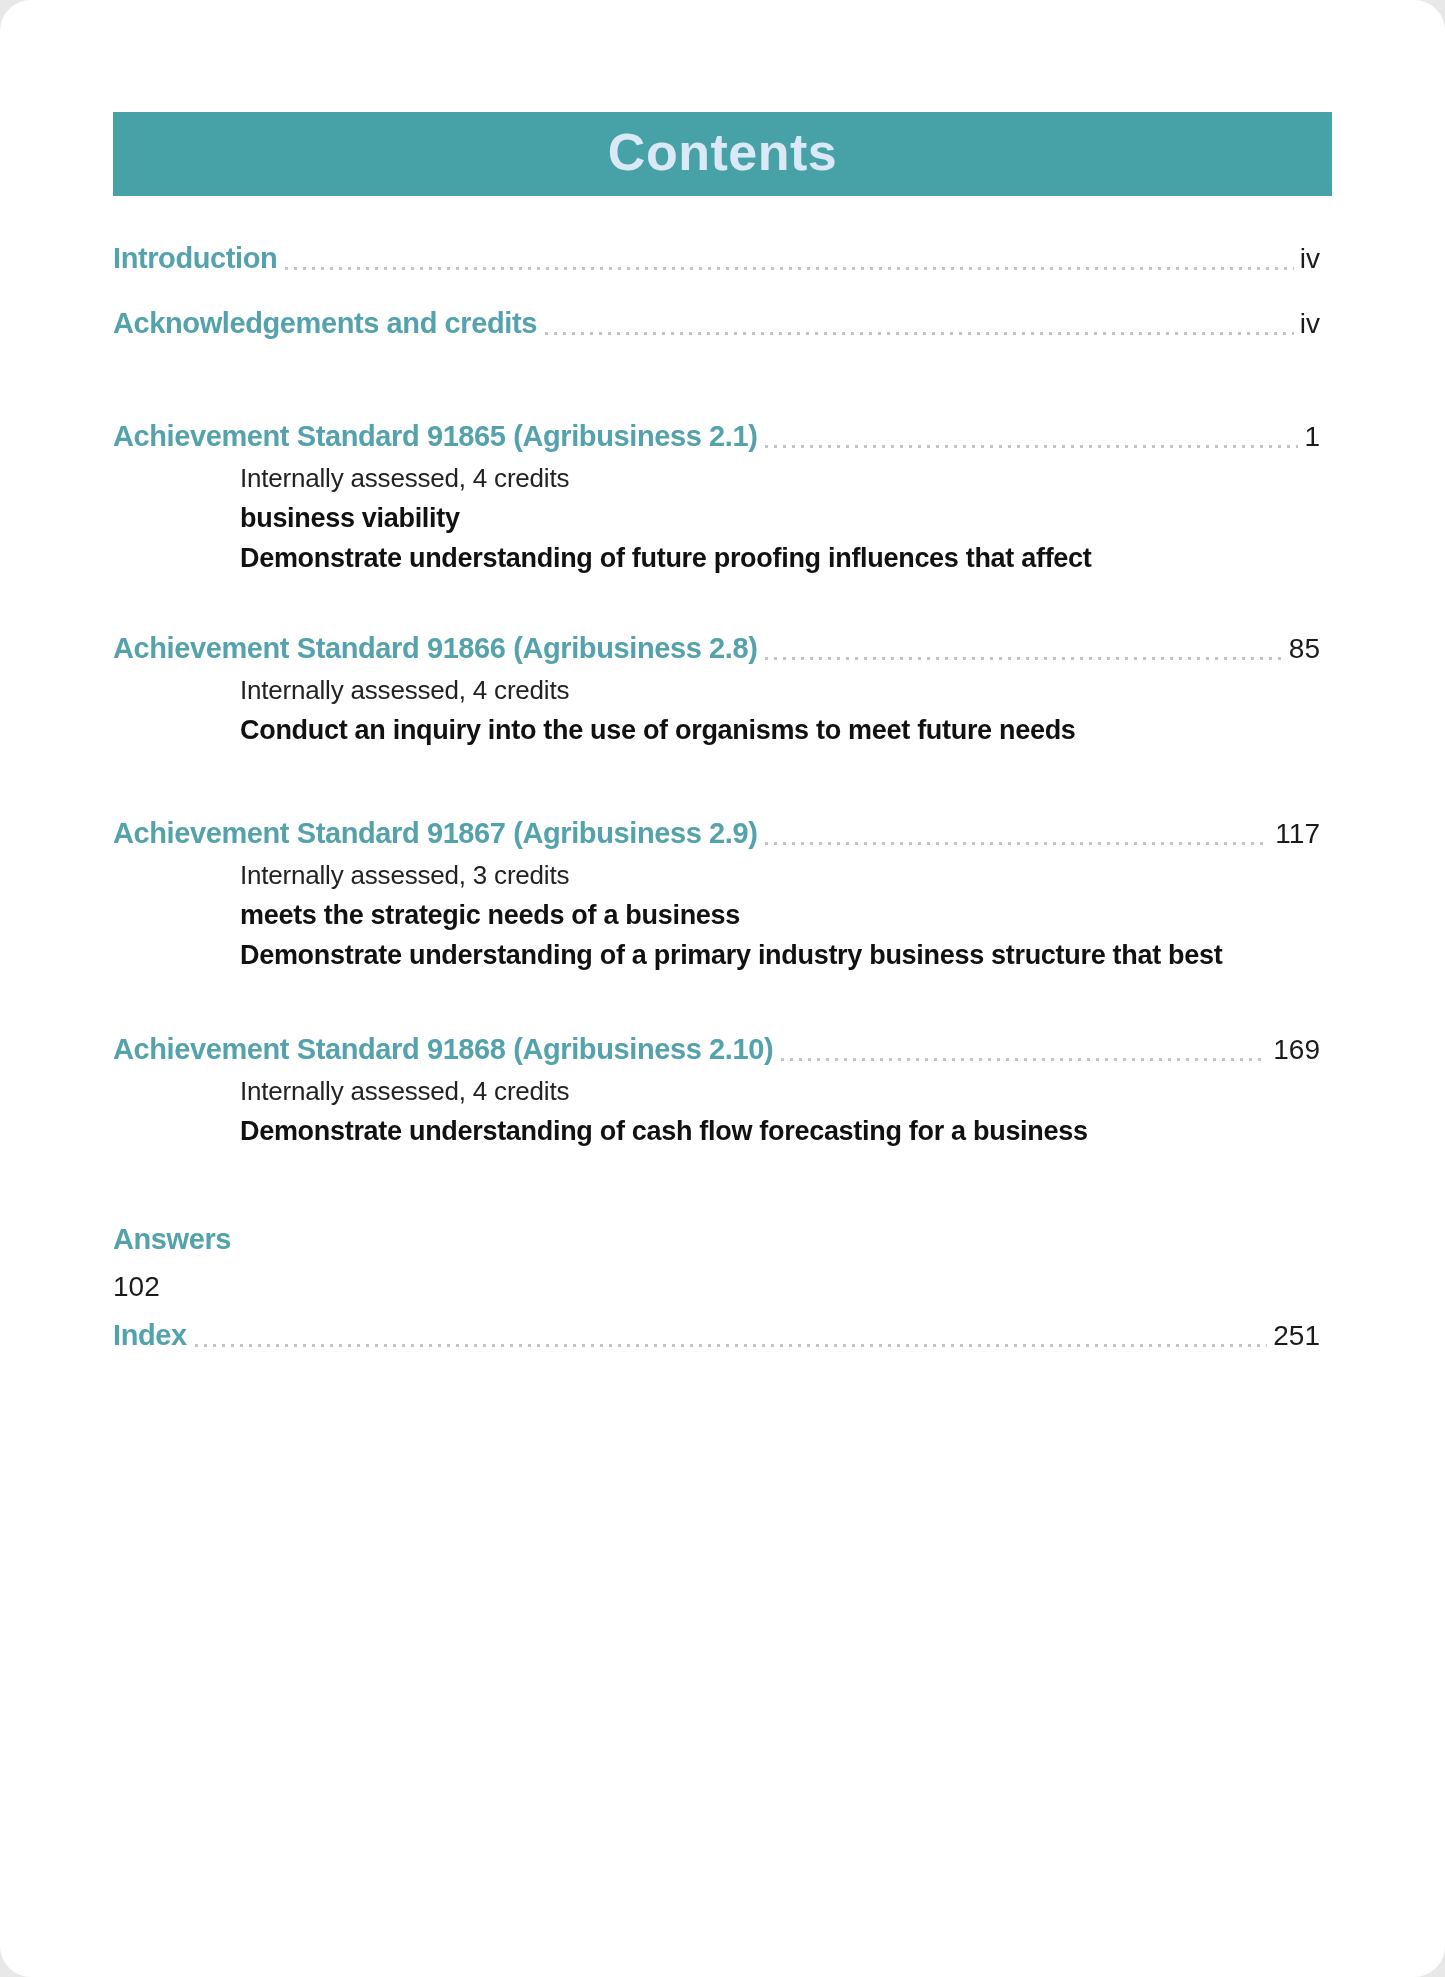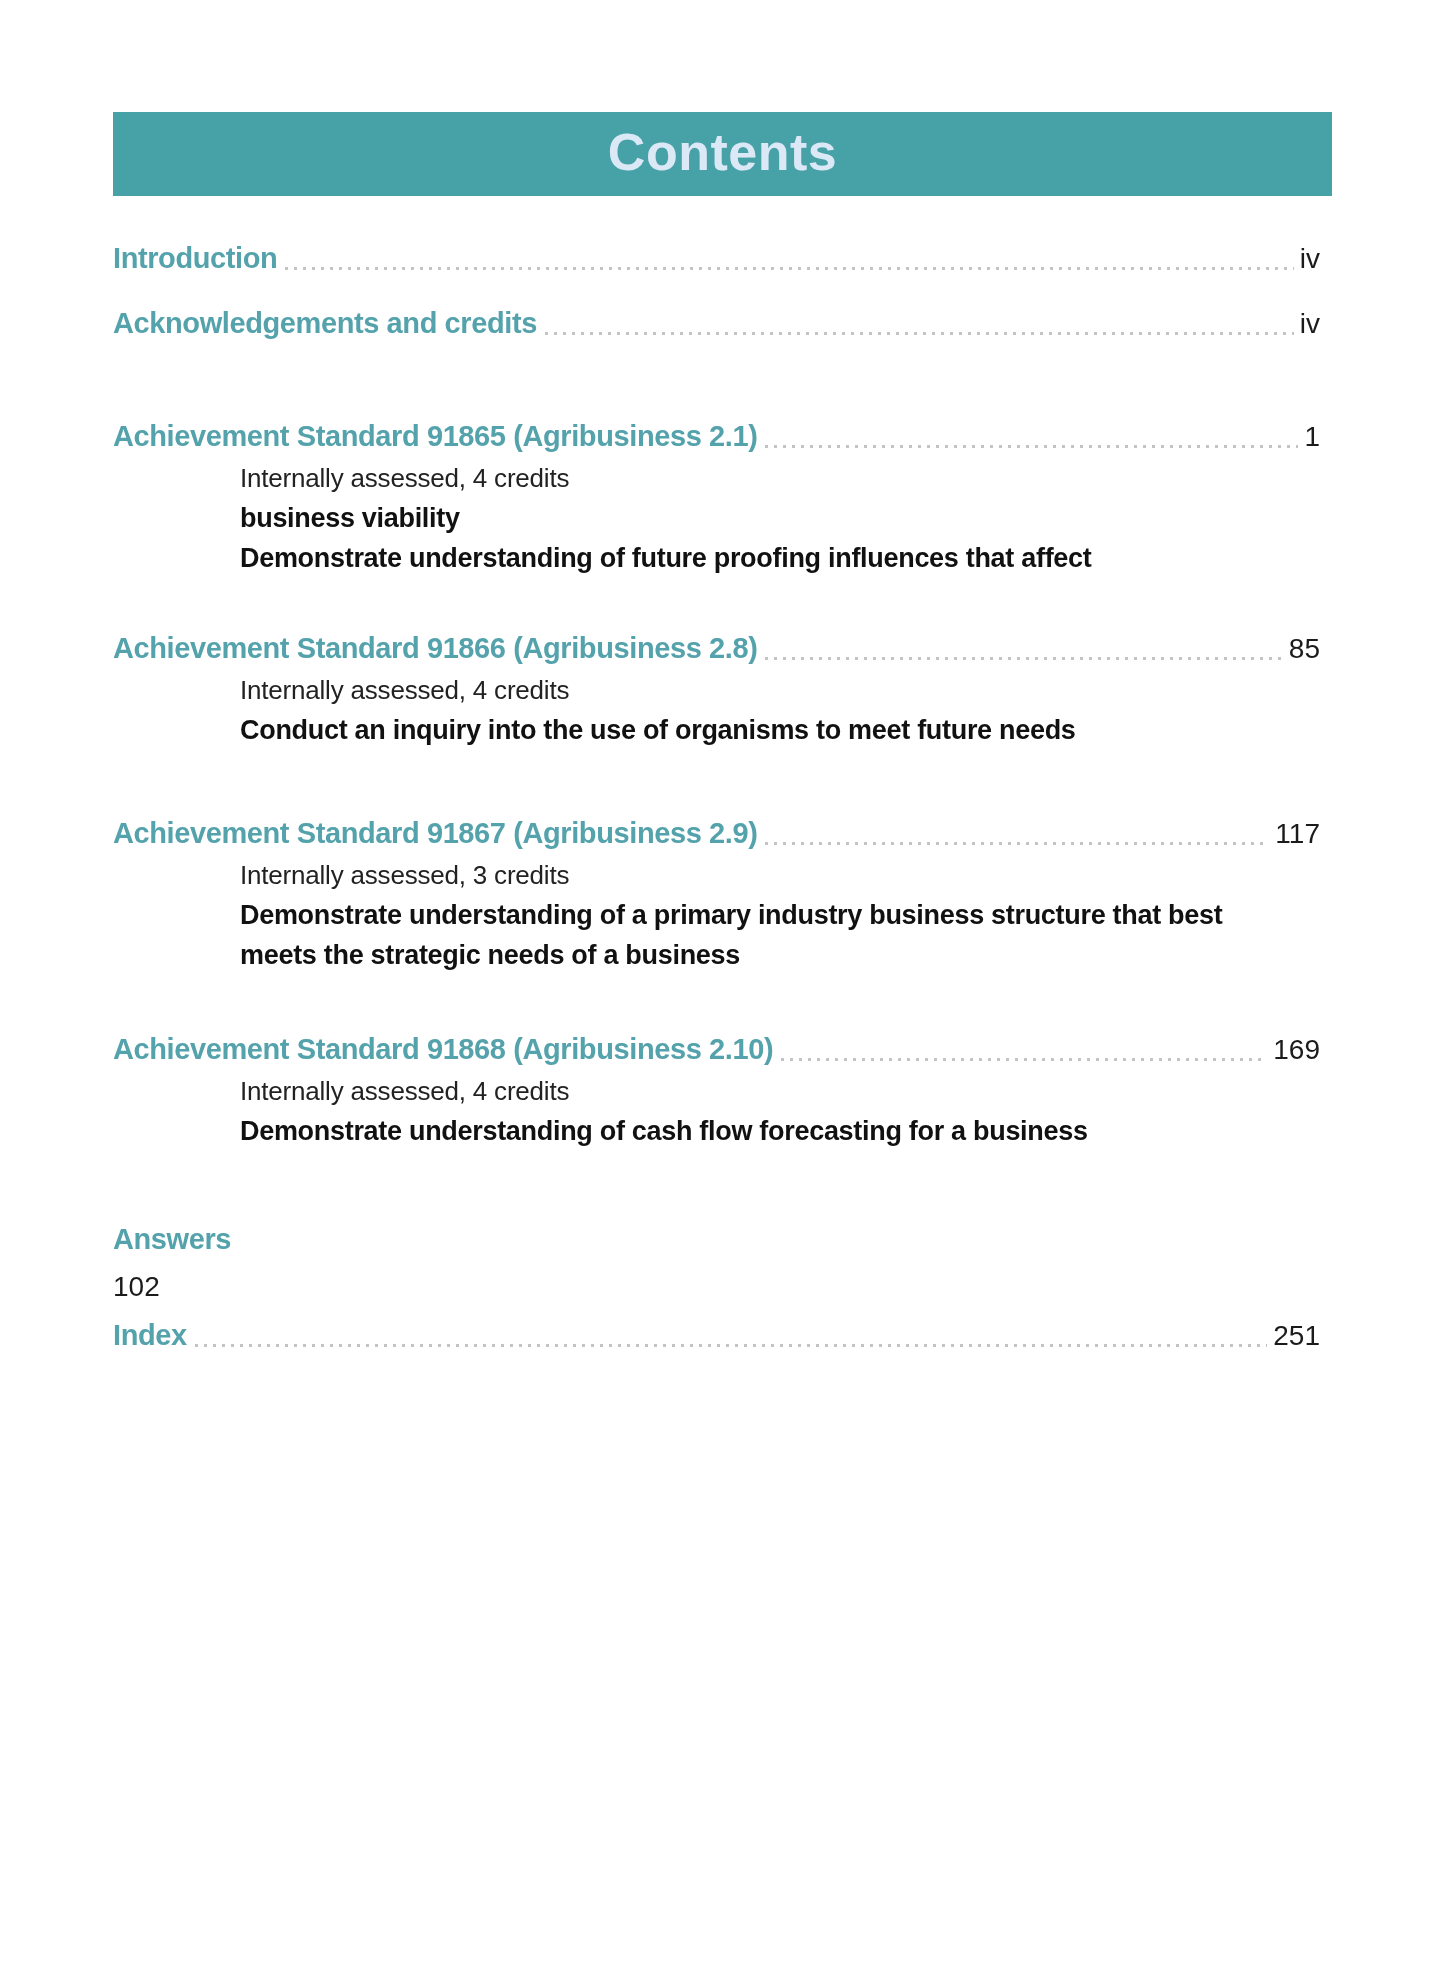--- a/index.html
+++ b/index.html
@@ -4,20 +4,21 @@
 <style>
   html,body { margin:0; padding:0; background:#e8e8e8; }
   .page {
     position:relative;
     width:1445px; height:1977px;
     background:#ffffff;
     margin:0 auto;
     font-family:"Liberation Sans", sans-serif;
     color:var(--body-text, #1b1b1b);
     overflow:hidden;
+    border-radius:31px;
   }
   .content {
     position:absolute;
     left:113px; top:0;
     width:1219px;
   }
   .banner {
     margin-top:112px;
     height:84px;
     background:var(--banner-bg, #47a2a8);
@@ -140,22 +141,22 @@
 
     <section class="std-3">
       <div class="toc-row">
         <span class="toc-label">Achievement Standard 91867 (Agribusiness 2.9)</span>
         <span class="leader"></span>
         <span class="pagenum">117</span>
       </div>
       <div class="std-sub">
         <div class="assessment">Internally assessed, 3 credits</div>
         <div class="desc">
+          <div>meets the strategic needs of a business</div>
           <div>Demonstrate understanding of a primary industry business structure that best</div>
-          <div>meets the strategic needs of a business</div>
         </div>
       </div>
     </section>
 
     <section class="std-4">
       <div class="toc-row">
         <span class="toc-label">Achievement Standard 91868 (Agribusiness 2.10)</span>
         <span class="leader"></span>
         <span class="pagenum">169</span>
       </div>

